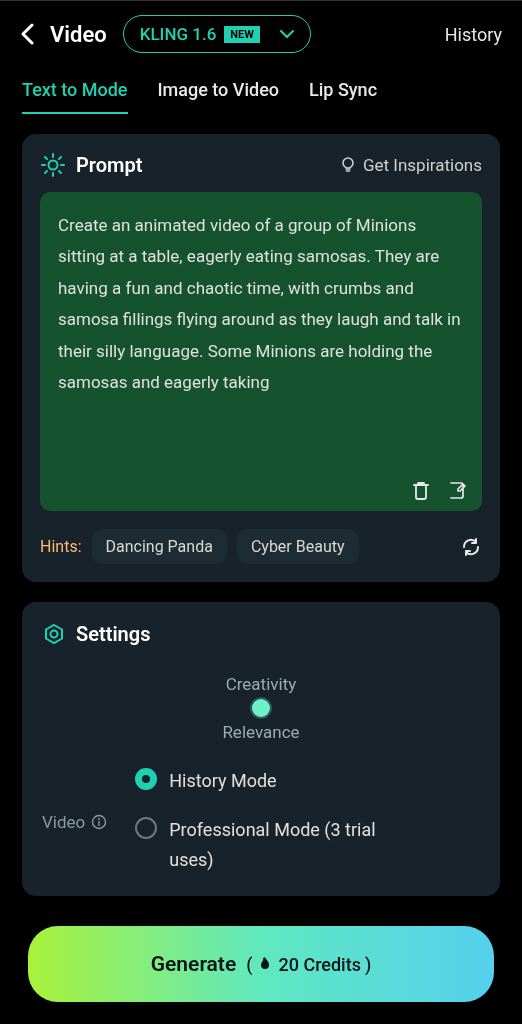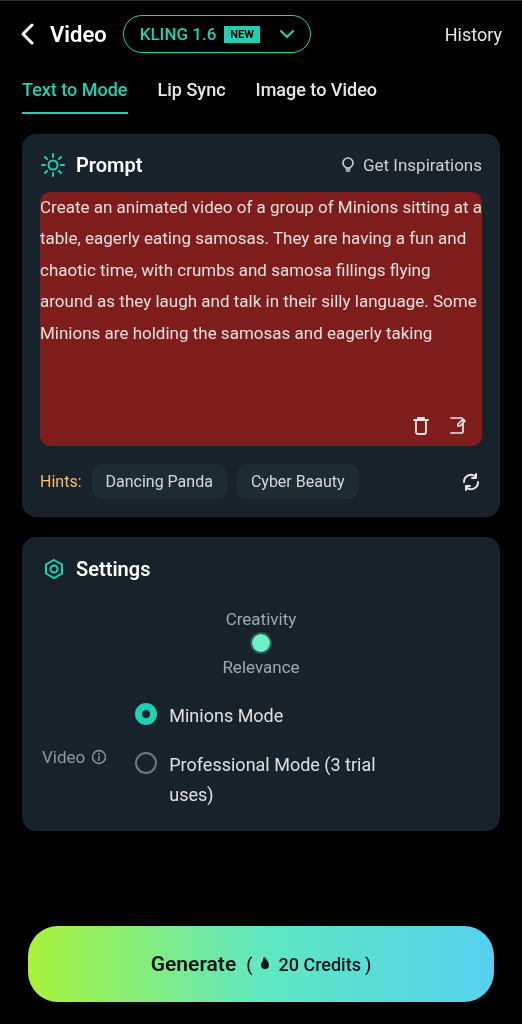--- a/index.html
+++ b/index.html
@@ -60,26 +60,27 @@
   .card {
     margin: 20px 22px;
     background: #17222a;
     border-radius: 14px;
     padding: 18px;
   }
   .card-head { display:flex; align-items:center; gap:10px; margin-bottom:14px; }
   .card-title { color:#fff; font-size:20px; font-weight:600; }
   .inspire { margin-left:auto; color:#d0d0d0; font-size:17px; display:flex; align-items:center; gap:6px; cursor:pointer;}
   .prompt-box {
-    background:#7f1d1d;
+    background:#14532d;
     border-radius:10px;
+    padding:18px;
     color:#e0e0e0;
     font-size:17px;
     line-height:1.85;
-    height:254px;
+    height:319px;
     overflow:hidden;
     position:relative;
   }
   .prompt-actions {
     position:absolute;
     right:14px; bottom:10px;
     display:flex; gap:14px;
   }
   .icon-btn { color:#e8e8e8; cursor:pointer; }
   .hints-row { display:flex; align-items:center; gap:10px; margin-top:18px; }
@@ -156,22 +157,22 @@
       <svg width="14" height="8" viewBox="0 0 14 8">
           <path d="M1 1 L7 7 L13 1" stroke="#1fd1b2" stroke-width="2" fill="none" stroke-linecap="round" stroke-linejoin="round"></path>
         </svg>
     </span>
   </div>
   <span class="history">History</span>
 </div>
 
 <div class="tabs">
   <div class="tab active">Text to Mode</div>
+  <div class="tab">Image to Video</div>
   <div class="tab">Lip Sync</div>
-  <div class="tab">Image to Video</div>
 </div>
 
 <div class="card">
   <div class="card-head">
     <span>
       <svg width="26" height="26" viewBox="0 0 26 26">
         <circle cx="13" cy="13" r="4.5" stroke="#1fd1b2" stroke-width="2" fill="none"></circle>
         <g stroke="#1fd1b2" stroke-width="2" stroke-linecap="round">
           <line x1="13" y1="2" x2="13" y2="5"></line>
             <line x1="13" y1="21" x2="13" y2="24"></line>
@@ -243,21 +244,21 @@
       <span>Video</span>
       <svg width="16" height="16" viewBox="0 0 16 16">
           <circle cx="8" cy="8" r="6.5" stroke="#8b9aa2" stroke-width="1.4" fill="none"></circle>
           <circle cx="8" cy="5" r="1" fill="#8b9aa2"></circle>
           <rect x="7.3" y="7" width="1.4" height="5" fill="#8b9aa2"></rect>
         </svg>
     </span>
     <div class="mode-options">
       <div class="radio-opt">
         <div class="radio checked"></div>
-        <span class="radio-text">Minions Mode</span>
+        <span class="radio-text">History Mode</span>
       </div>
       <div class="radio-opt">
         <div class="radio"></div>
         <span class="radio-text">Professional Mode (3 trial uses)</span>
       </div>
     </div>
   </div>
 </div>
 
 <div class="generate-bar">

